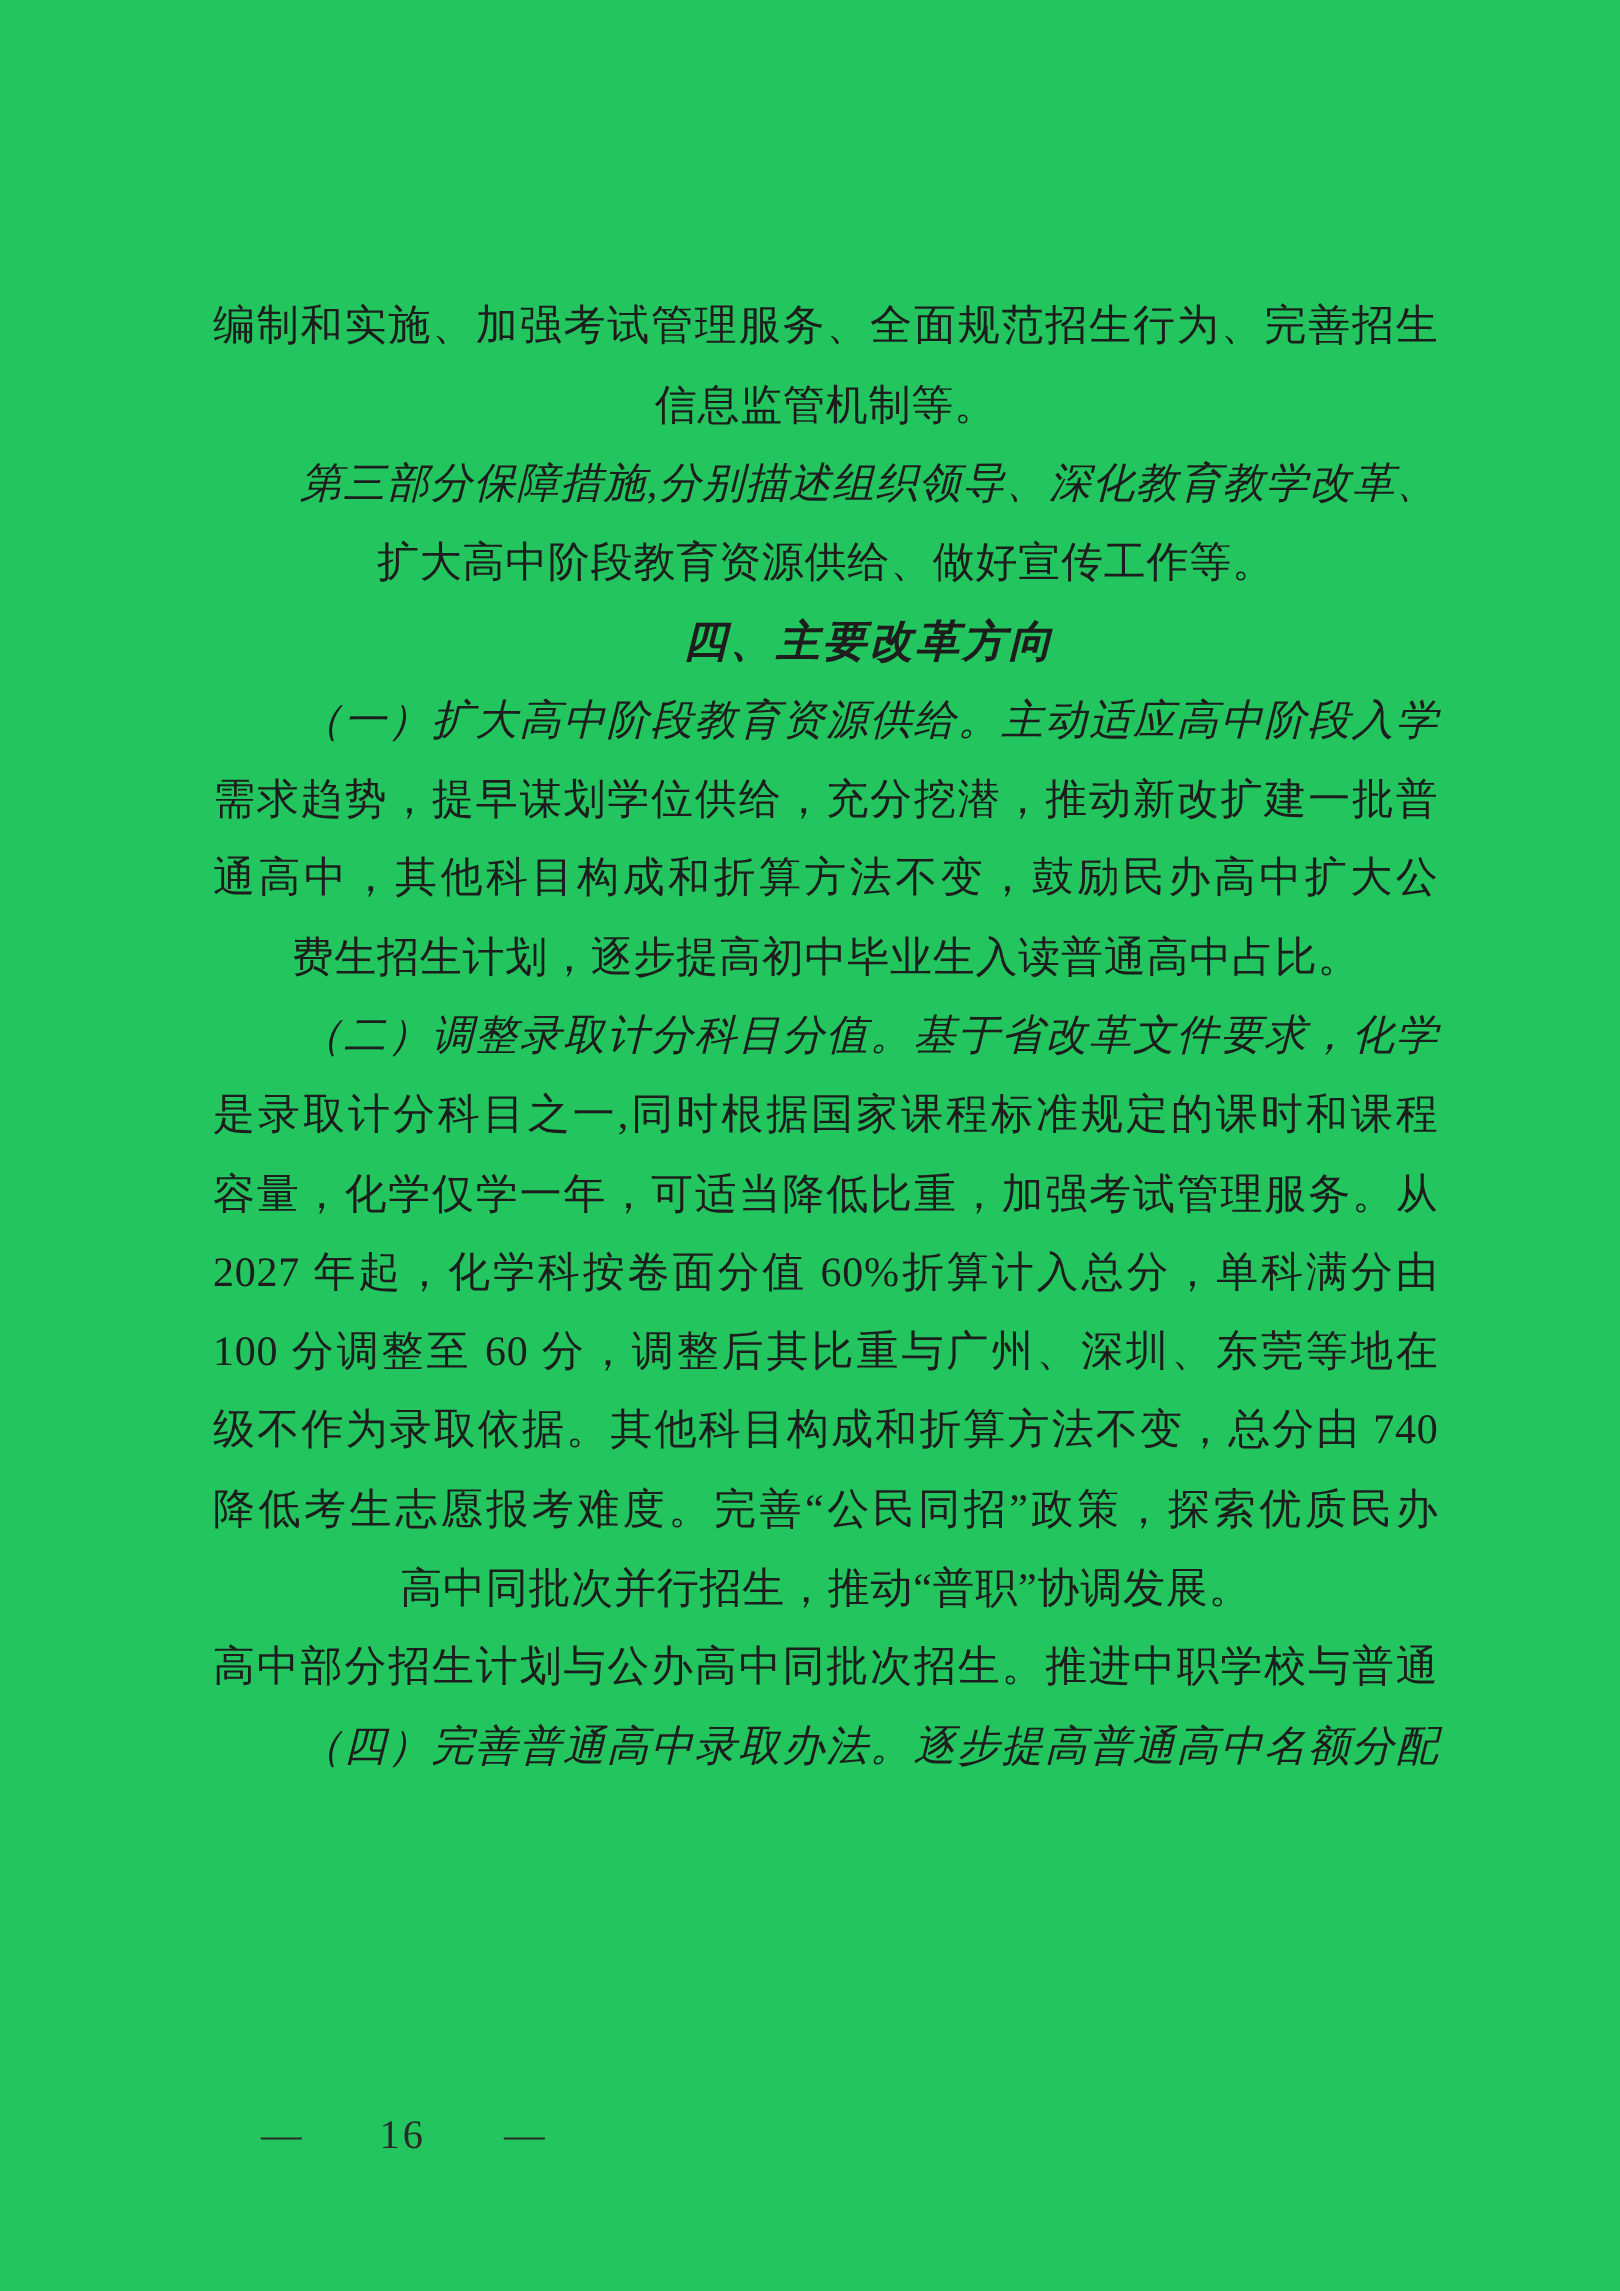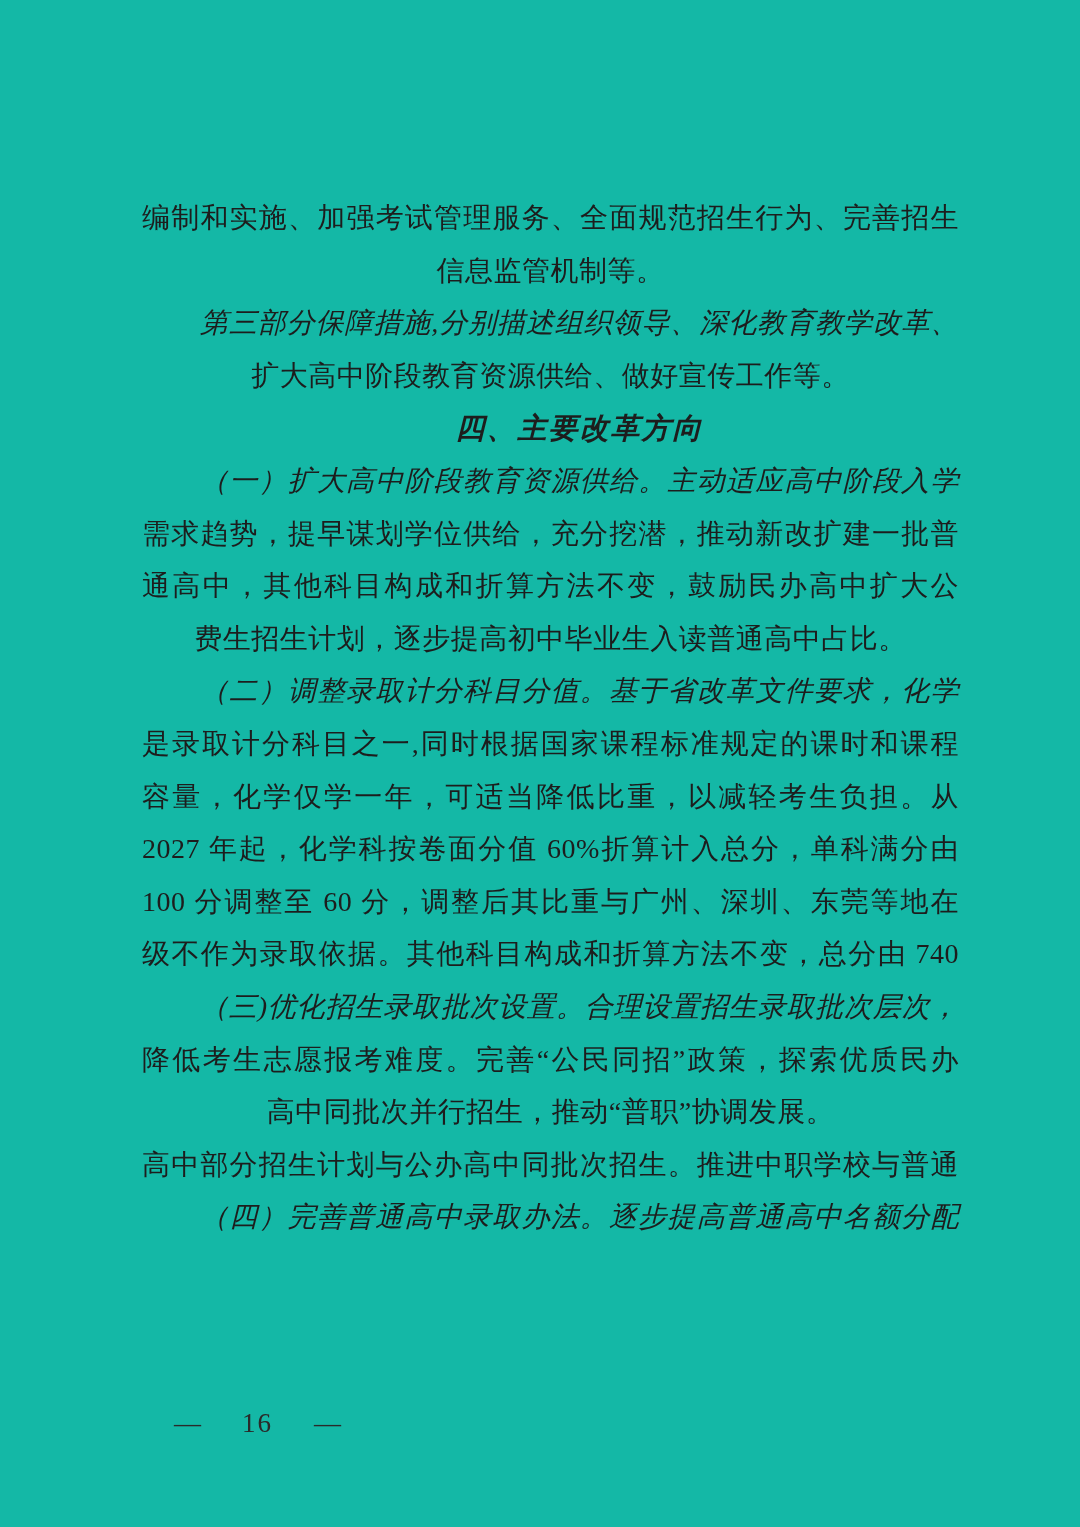--- a/index.html
+++ b/index.html
@@ -4,21 +4,21 @@
 <style>
   html, body {
     margin: 0;
     padding: 0;
     background: #ffffff;
   }
   .page {
     position: relative;
     width: 1080px;
     height: 1527px;
-    background: #14b8a6;
+    background: #22c55e;
     overflow: hidden;
     font-family: "Liberation Serif", serif;
     color: #1d1d1d;
   }
   .content {
     position: absolute;
     left: 142px;
     top: 192px;
     width: 817px;
   }
@@ -49,43 +49,42 @@
   }
   .footer {
     position: absolute;
     left: 142px;
     top: 1408px;
     font-size: 27px;
     color: #2a2a2a;
     font-family: "Liberation Serif", serif;
   }
   .footer .dash-left { margin-left: 32px; }
-  .footer .page-num { margin: 0 41px; letter-spacing: 2px; }
+  .footer .page-num { margin: 0 52px; letter-spacing: 2px; }
 </style>
 </head>
 <body>
 
 <div class="page">
   <div class="content">
     <div class="line j">编制和实施、加强考试管理服务、全面规范招生行为、完善招生</div>
     <div class="line">信息监管机制等。</div>
     <div class="line j ind">第三部分保障措施,分别描述组织领导、深化教育教学改革、</div>
     <div class="line">扩大高中阶段教育资源供给、做好宣传工作等。</div>
     <div class="line heading ind">四、主要改革方向</div>
     <div class="line j ind">（一）扩大高中阶段教育资源供给。主动适应高中阶段入学</div>
     <div class="line j">需求趋势，提早谋划学位供给，充分挖潜，推动新改扩建一批普</div>
     <div class="line j">通高中，其他科目构成和折算方法不变，鼓励民办高中扩大公</div>
     <div class="line">费生招生计划，逐步提高初中毕业生入读普通高中占比。</div>
     <div class="line j ind">（二）调整录取计分科目分值。基于省改革文件要求，化学</div>
     <div class="line j">是录取计分科目之一,同时根据国家课程标准规定的课时和课程</div>
-    <div class="line j">容量，化学仅学一年，可适当降低比重，以减轻考生负担。从</div>
+    <div class="line j">容量，化学仅学一年，可适当降低比重，加强考试管理服务。从</div>
     <div class="line j">2027 年起，化学科按卷面分值 60%折算计入总分，单科满分由</div>
     <div class="line j">100 分调整至 60 分，调整后其比重与广州、深圳、东莞等地在</div>
     <div class="line j">级不作为录取依据。其他科目构成和折算方法不变，总分由 740</div>
-    <div class="line j ind">（三)优化招生录取批次设置。合理设置招生录取批次层次，</div>
     <div class="line j">降低考生志愿报考难度。完善“公民同招”政策，探索优质民办</div>
     <div class="line">高中同批次并行招生，推动“普职”协调发展。</div>
     <div class="line j">高中部分招生计划与公办高中同批次招生。推进中职学校与普通</div>
     <div class="line j ind">（四）完善普通高中录取办法。逐步提高普通高中名额分配</div>
   </div>
 
   <div class="footer">
     <span class="dash-left">—</span><span class="page-num">16</span><span class="dash-right">—</span>
   </div>
 </div>

